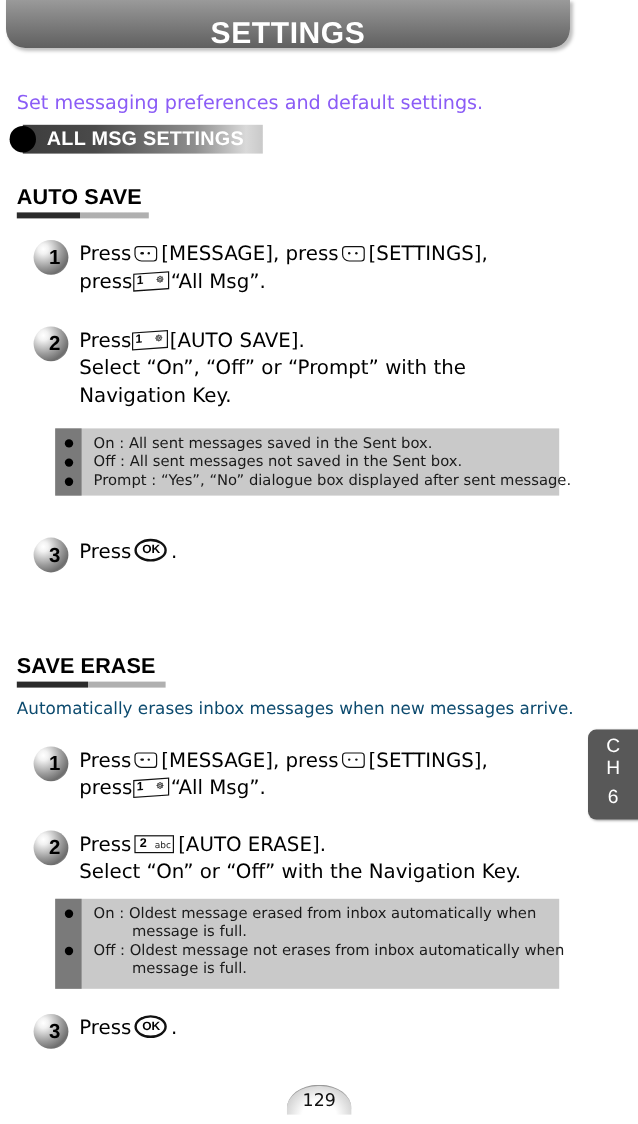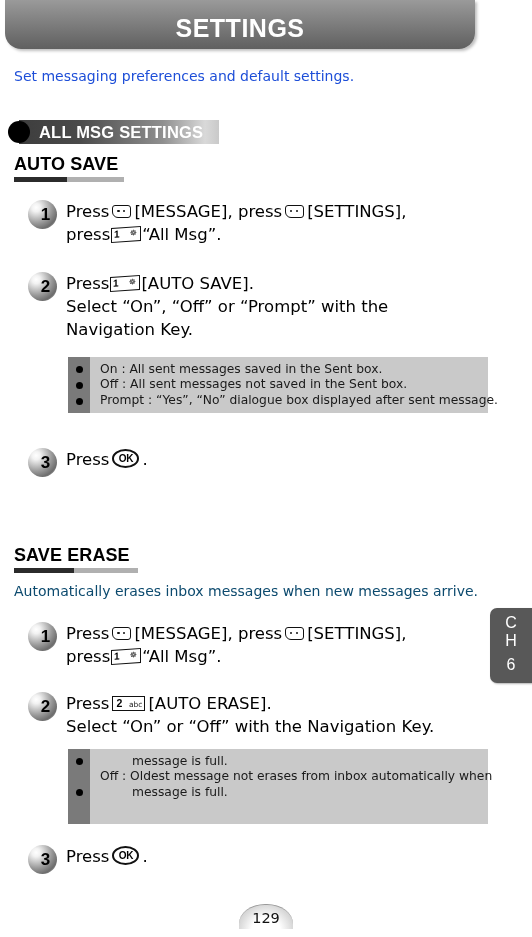--- a/index.html
+++ b/index.html
@@ -15,21 +15,21 @@
     color: #000000;
     overflow: hidden;
   }
 
   
   .header-bar {
     position: absolute;
     left: 5px;
     top: 0;
     width: 470px;
-    height: 49px;
+    height: 40px;
     border-bottom-left-radius: 16px;
     border-bottom-right-radius: 16px;
     background: linear-gradient(to bottom, #9a9a9a 0%, #8e8e8e 20%, #6e6e6e 75%, #606060 100%);
     box-shadow: 2px 2px 3px rgba(0,0,0,0.25);
   }
   .header-title {
     position: absolute;
     left: 0;
     right: 0;
     top: 14px;
@@ -38,30 +38,30 @@
     font-size: 25px;
     font-weight: bold;
     letter-spacing: 0.5px;
     font-family: "Liberation Sans", "DejaVu Sans", sans-serif;
   }
 
   
   .intro-text {
     position: absolute;
     left: 14px;
-    top: 68px;
-    font-size: 14px;
-    color: #1d4ed8;
+    top: 76px;
+    font-size: 16px;
+    color: #8b5cf6;
   }
 
   
   .banner {
     position: absolute;
     left: 3px;
-    top: 120px;
+    top: 104px;
     height: 29px;
     width: 216px;
   }
   .banner-grad {
     position: absolute;
     left: 16px;
     top: 0;
     width: 200px;
     height: 24px;
     background: linear-gradient(to right, #3d3d3d 0%, #4a4a4a 30%, #8f8f8f 72%, #d9d9d9 93%, #c9c9c9 100%);
@@ -250,21 +250,21 @@
     font-weight: bold;
     line-height: 16px;
     font-family: "Liberation Sans", "DejaVu Sans", sans-serif;
     letter-spacing: -0.2px;
     top: -2px;
   }
 
   
   .note-box {
     position: absolute;
-    left: 68px;
+    left: 46px;
     background: #c9c9c9;
   }
   .note-stripe {
     position: absolute;
     left: 0;
     top: 0;
     bottom: 0;
     width: 22px;
     background: #7a7a7a;
   }
@@ -397,20 +397,21 @@
     <span class="step-line"><span>Press</span><span class="key key-num2"><em>2</em><i>abc</i></span><span>[AUTO ERASE].</span></span>
     <span class="step-line">Select “On” or “Off” with the Navigation Key.</span>
   </div>
 </div>
 
 <div class="note-box" style="top:749px; width:420px; height:75px;">
   <div class="note-stripe"></div>
   <div class="note-bullet" style="top:9px;"></div>
   <div class="note-bullet" style="top:40px;"></div>
   <div class="note-lines">
+    <span class="note-line">On : Oldest message erased from inbox automatically when</span>
     <span class="note-line indent">message is full.</span>
     <span class="note-line">Off : Oldest message not erases from inbox automatically when</span>
     <span class="note-line indent">message is full.</span>
   </div>
 </div>
 
 <div class="step" style="top:845px;">
   <div class="step-badge"><span>3</span></div>
   <div class="step-body">
     <span class="step-line"><span>Press</span><span class="key key-ok">OK</span><span>.</span></span>

